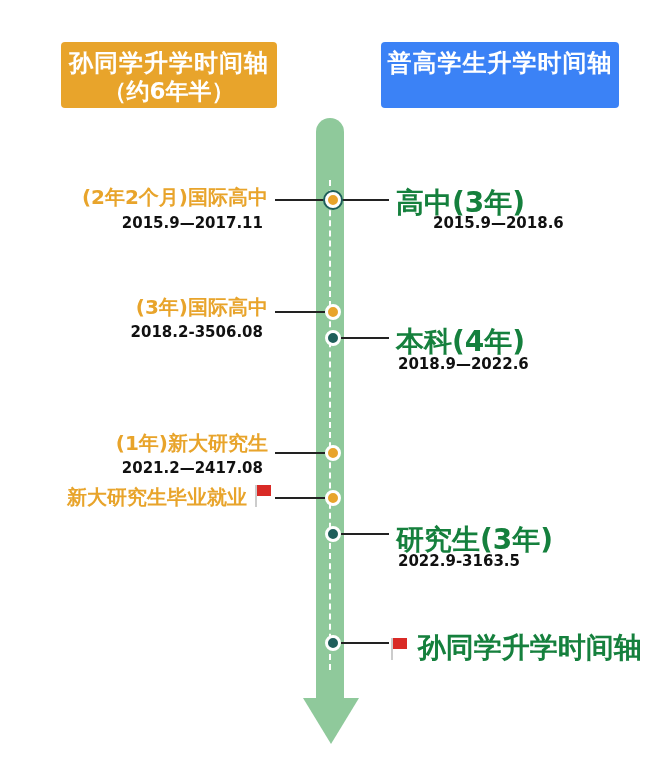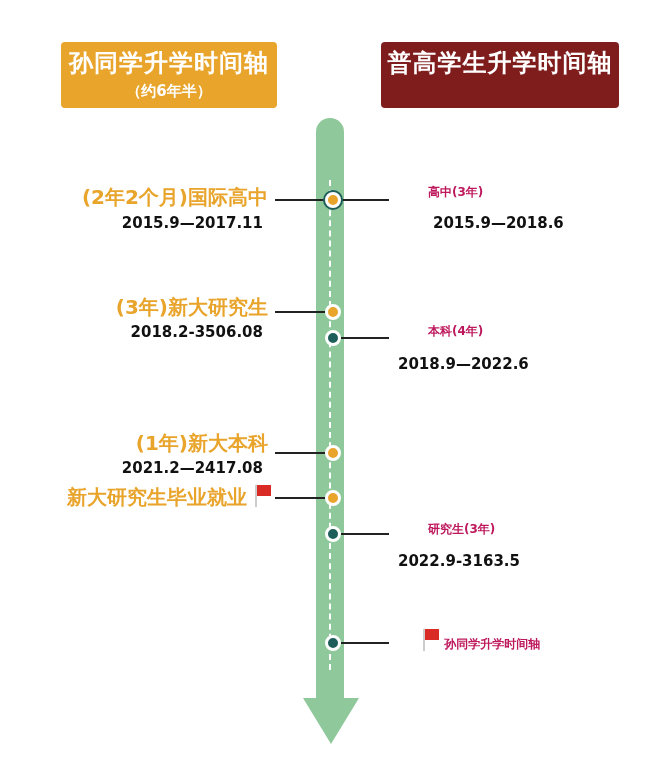--- a/index.html
+++ b/index.html
@@ -5,23 +5,23 @@
   html, body { margin: 0; padding: 0; }
   body {
     width: 660px; height: 780px; background: #ffffff; position: relative; overflow: hidden;
     font-family: "DejaVu Sans", "Liberation Sans", sans-serif;
   }
   .header {
     position: absolute; top: 42px; height: 66px; border-radius: 4px;
     color: #fff; text-align: center; font-weight: bold;
   }
   .header .t1 { font-size: 24px; line-height: 30px; margin-top: 6px; letter-spacing: 1px; }
-  .header .t2 { font-size: 15px; line-height: 26px; }
+  .header .t2 { font-size: 23px; line-height: 26px; }
   .h-left { left: 61px; width: 216px; background: #e8a42b; }
-  .h-right { left: 381px; width: 238px; background: #7f1d1d; }
+  .h-right { left: 381px; width: 238px; background: #3b82f6; }
 
   .bar {
     position: absolute; left: 316px; top: 118px; width: 28px; height: 580px;
     background: #8fc99b; border-radius: 14px 14px 0 0;
   }
   .arrow {
     position: absolute; left: 303px; top: 698px; width: 0; height: 0;
     border-left: 28px solid transparent; border-right: 28px solid transparent;
     border-top: 46px solid #8fc99b;
   }
@@ -33,21 +33,21 @@
     position: absolute; width: 10px; height: 10px; border-radius: 50%;
     border: 3px solid #ffffff; left: 325px;
   }
   .dot.orange { background: #e8a42b; }
   .dot.teal { background: #1e5e5a; }
   .dot.shared { background: #e8a42b; box-shadow: 0 0 0 2px #1e5e5a; }
   .line { position: absolute; height: 1.5px; background: #222; }
 
   .label { position: absolute; font-weight: bold; white-space: nowrap; }
   .l-title { font-size: 20px; color: #e8a42b; }
-  .r-title { font-size: 12px; color: #be185d; margin-left: 32px; }
+  .r-title { font-size: 28px; color: #15803d; }
   .date { font-size: 15px; color: #111; }
   .right-align { text-align: right; }
 
   .flag { display: inline-block; position: relative; width: 18px; height: 22px; vertical-align: -3px; }
   .flag .pole { position: absolute; left: 1px; top: 0; width: 2px; height: 22px; background: #ccc; }
   .flag .cloth { position: absolute; left: 3px; top: 0; width: 14px; height: 11px; background: #d92a26; }
 </style>
 </head>
 <body>
 
@@ -66,31 +66,31 @@
 <div class="line" style="left:275px; top:199px; width:50px;"></div>
 <div class="line" style="left:341px; top:199px; width:48px;"></div>
 <div class="dot shared" style="top:192px;"></div>
 <div class="label l-title right-align" style="right:392px; top:184px;">(2年2个月)国际高中</div>
 <div class="label date right-align" style="right:397px; top:214px;">2015.9—2017.11</div>
 <div class="label r-title" style="left:396px; top:184px;">高中(3年)</div>
 <div class="label date" style="left:398px; top:214px;margin-left:35px;">2015.9—2018.6</div>
 
 <div class="line" style="left:275px; top:311px; width:50px;"></div>
 <div class="dot orange" style="top:304px;"></div>
-<div class="label l-title right-align" style="right:392px; top:294px;">(3年)新大研究生</div>
+<div class="label l-title right-align" style="right:392px; top:294px;">(3年)国际高中</div>
 <div class="label date right-align" style="right:397px; top:323px;">2018.2-3506.08</div>
 
 <div class="line" style="left:341px; top:337px; width:48px;"></div>
 <div class="dot teal" style="top:330px;"></div>
 <div class="label r-title" style="left:396px; top:323px;">本科(4年)</div>
 <div class="label date" style="left:398px; top:355px;">2018.9—2022.6</div>
 
 <div class="line" style="left:275px; top:452px; width:50px;"></div>
 <div class="dot orange" style="top:445px;"></div>
-<div class="label l-title right-align" style="right:392px; top:430px;">(1年)新大本科</div>
+<div class="label l-title right-align" style="right:392px; top:430px;">(1年)新大研究生</div>
 <div class="label date right-align" style="right:397px; top:459px;">2021.2—2417.08</div>
 
 <div class="line" style="left:275px; top:497px; width:50px;"></div>
 <div class="dot orange" style="top:490px;"></div>
 <div class="label l-title right-align" style="right:388px; top:484px;">
   <span>新大研究生毕业就业</span>
   <span class="flag"><span class="pole"></span><span class="cloth"></span></span>
 </div>
 
 <div class="line" style="left:341px; top:533px; width:48px;"></div>

